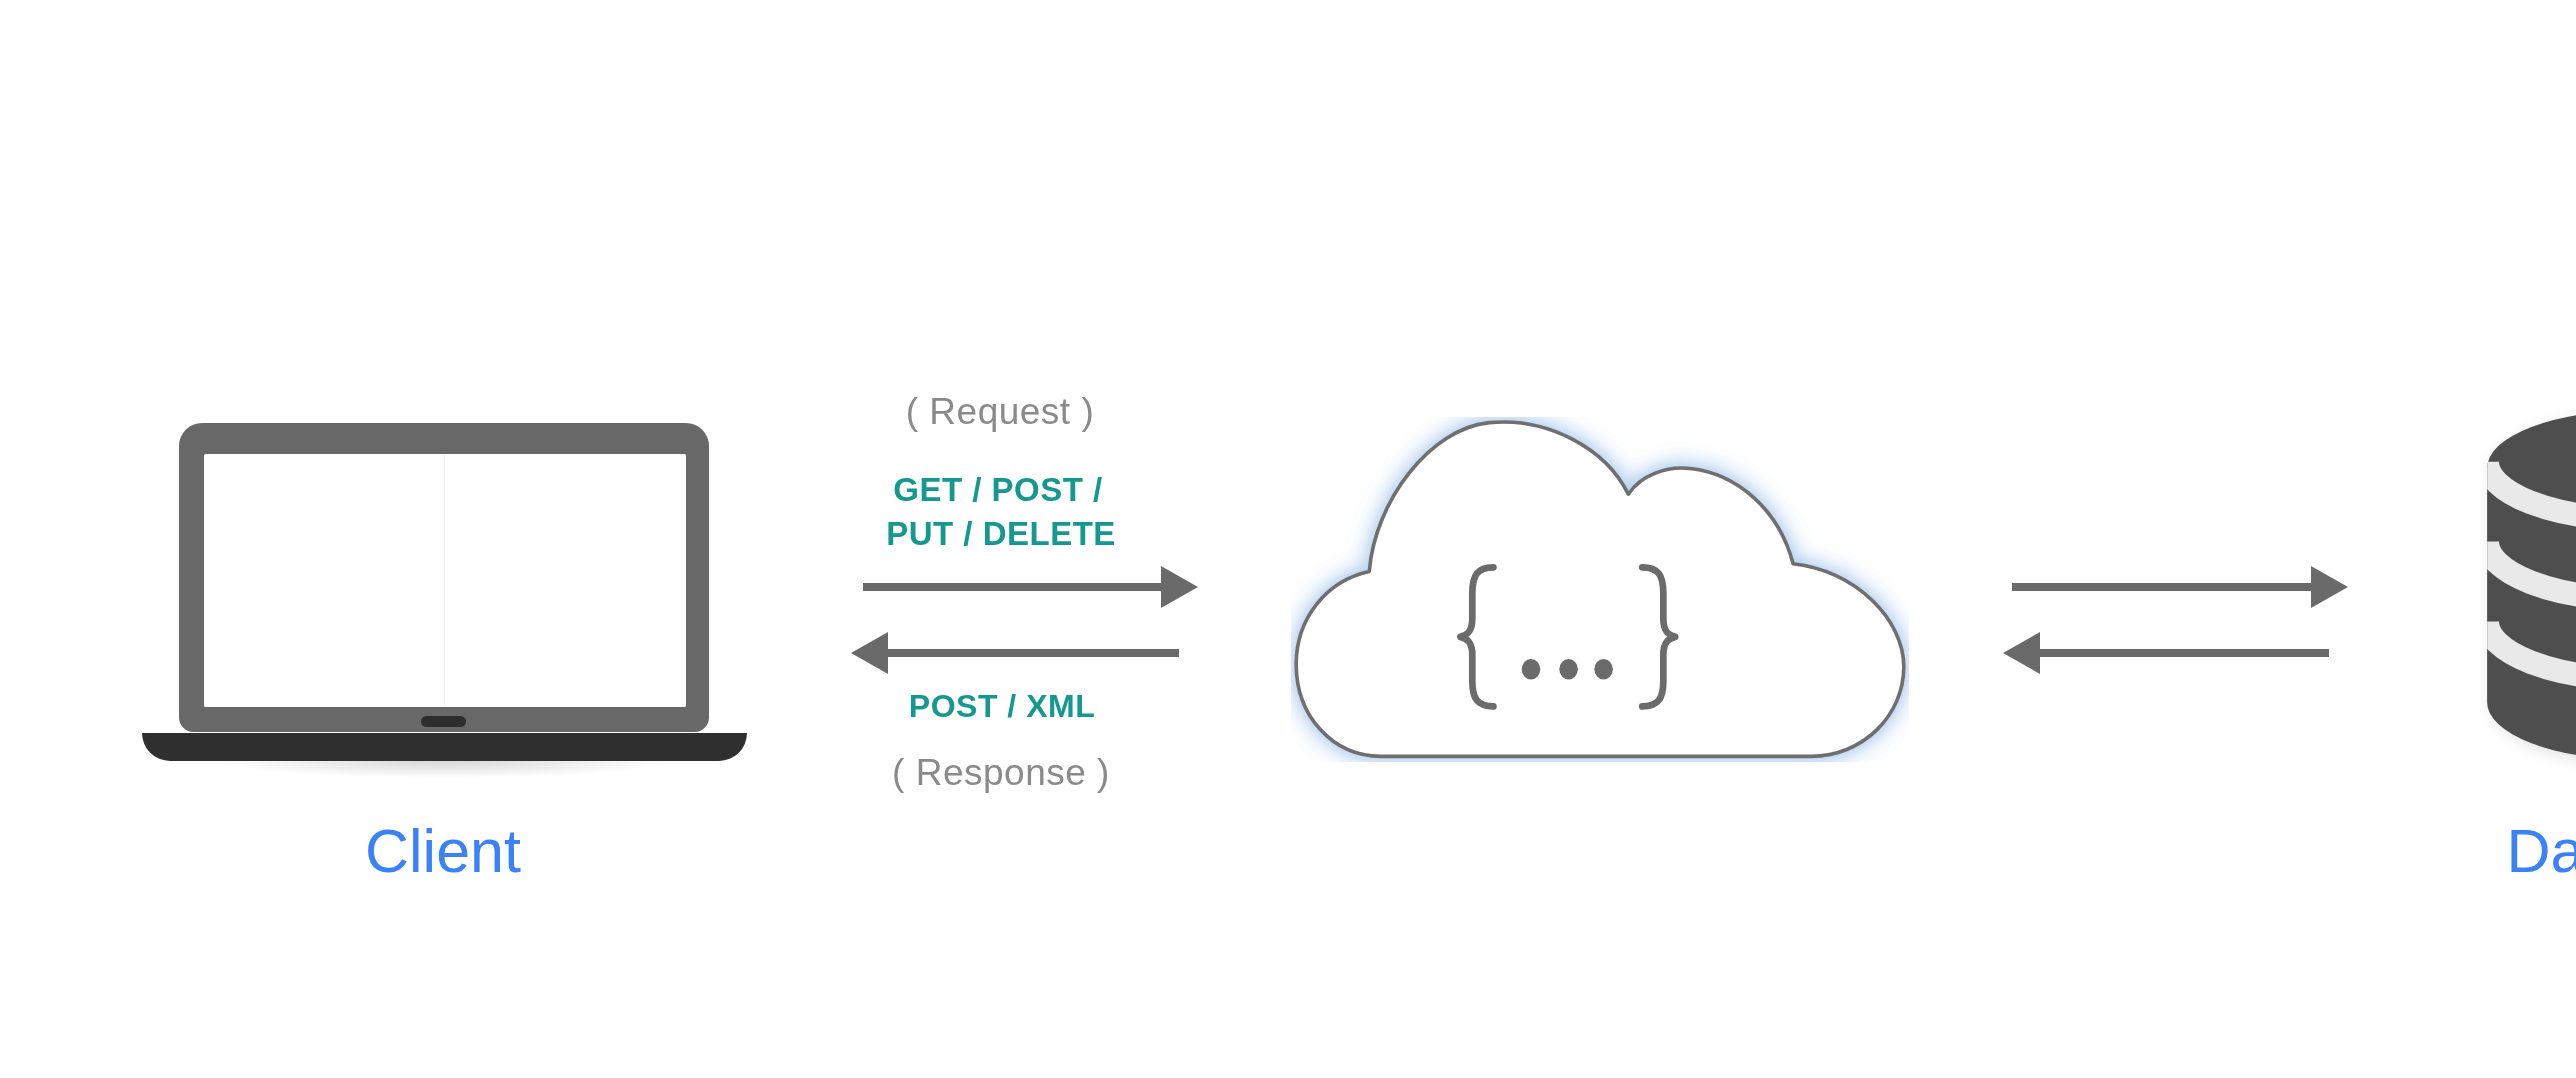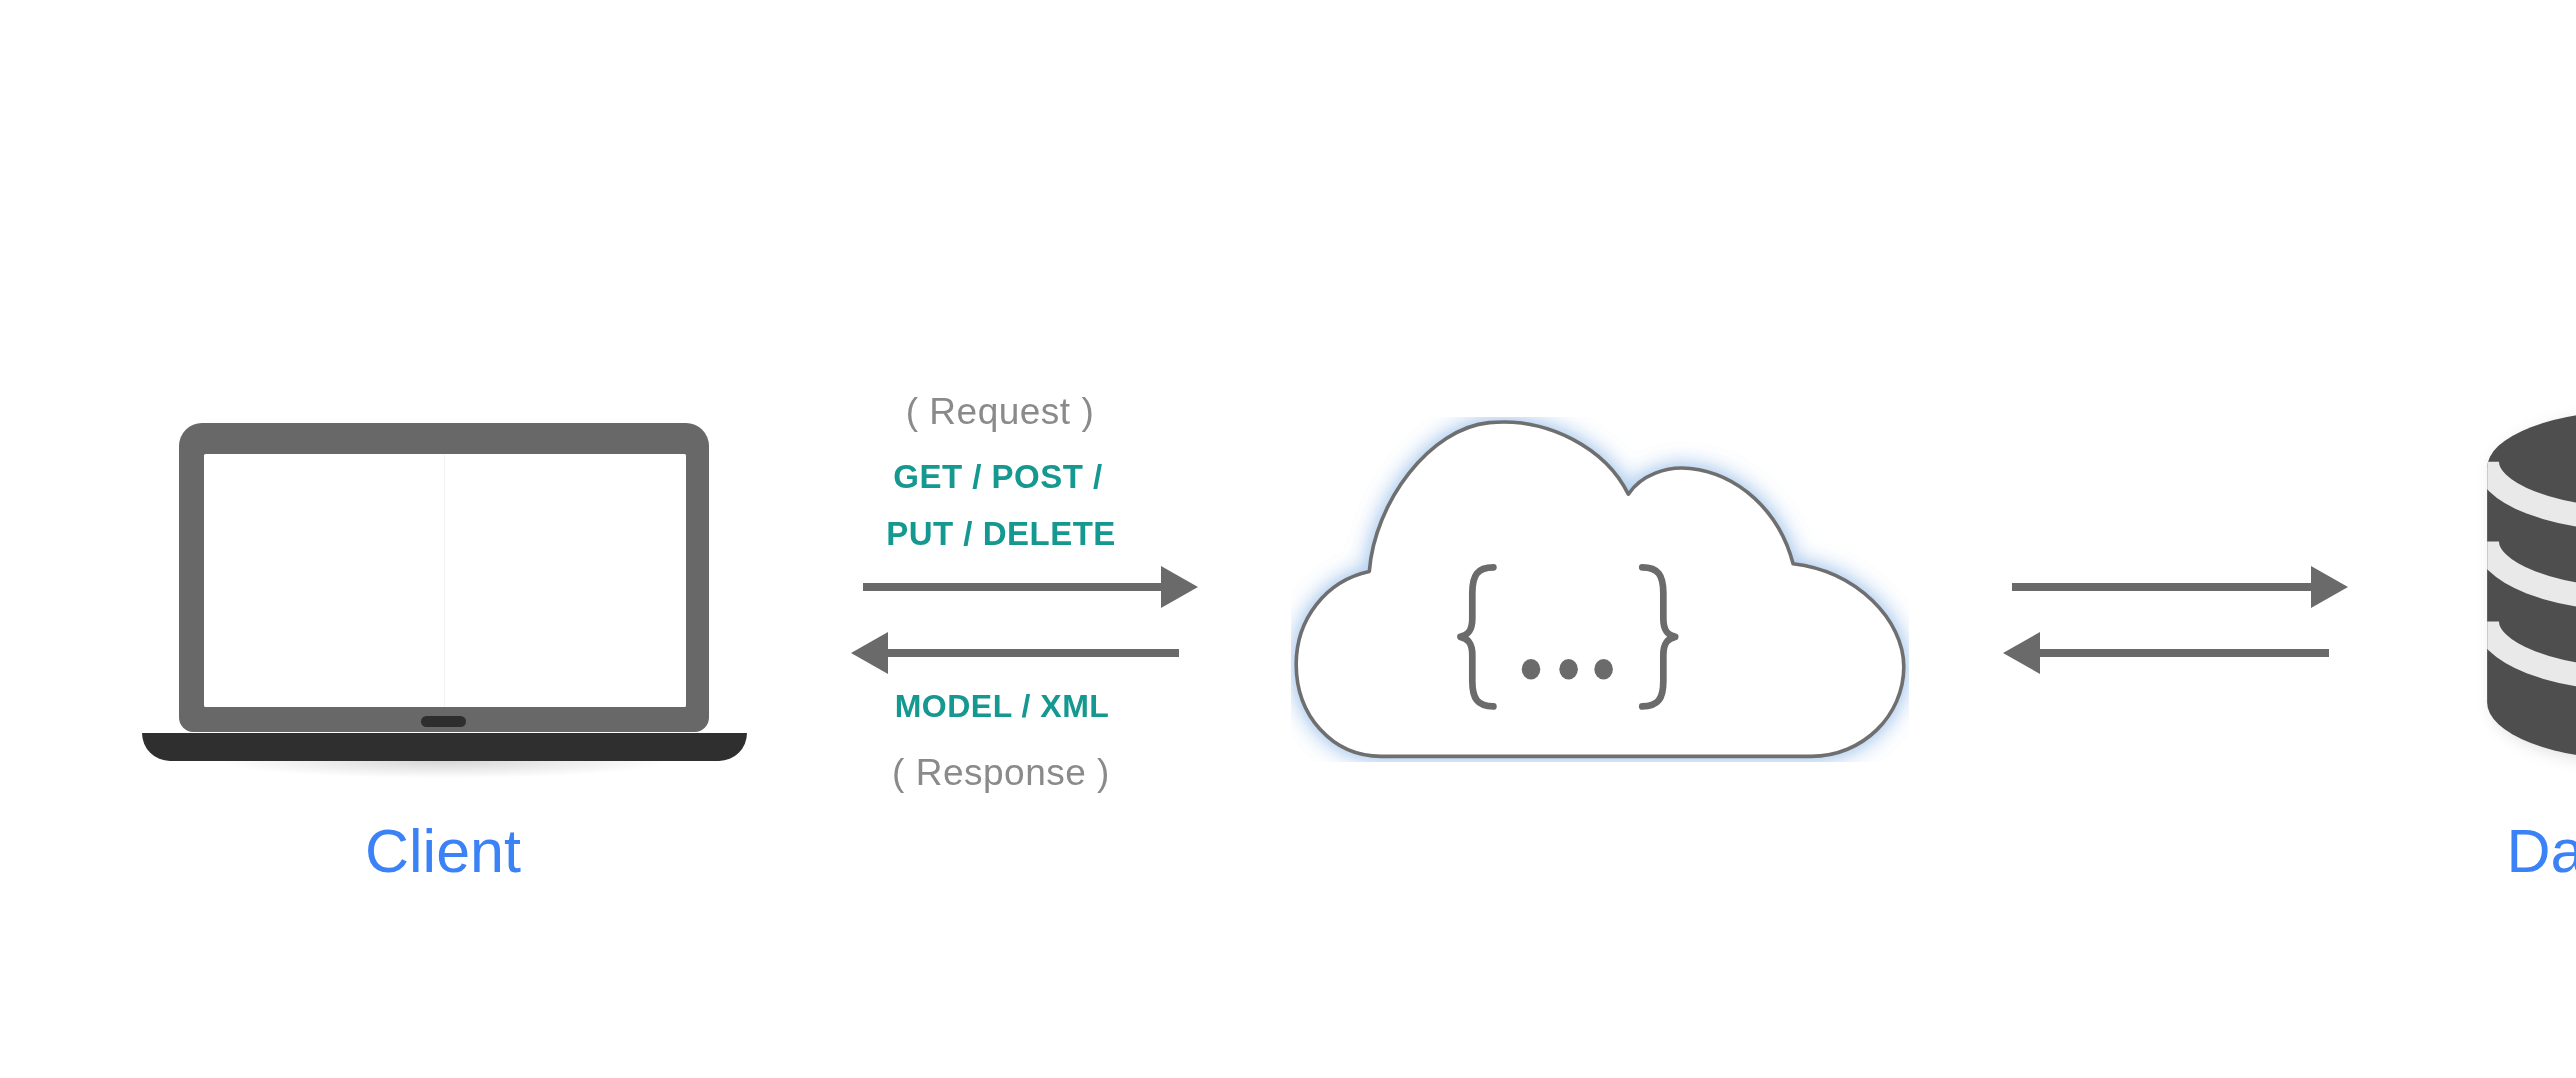--- a/index.html
+++ b/index.html
@@ -30,21 +30,21 @@
                background:#2F2F2F;border-radius:0 0 28px 28px;}
   .laptop-shadow{position:absolute;left:142px;top:761px;width:605px;height:23px;
                  background:radial-gradient(ellipse 50% 100% at 50% 0%, rgba(0,0,0,0.16), rgba(0,0,0,0) 75%);}
 
   
   .flow-text{position:absolute;transform:translateX(-50%);white-space:nowrap;}
   .caption{font-size:37px;line-height:37px;color:#8A8A8A;letter-spacing:0.5px;}
   .methods{font-size:33px;line-height:33px;font-weight:700;color:#14988F;letter-spacing:0.5px;}
   .formats{font-size:32px;line-height:32px;font-weight:700;color:#14988F;letter-spacing:0.5px;}
   .t-request{left:1000px;top:393px;}
-  .t-get{left:998px;top:460px;}
+  .t-get{left:998px;top:473px;}
   .t-put{left:1001px;top:517px;}
   .t-json{left:1002px;top:690px;}
   .t-response{left:1001px;top:754px;}
 
   
   .arrow{position:absolute;display:flex;align-items:center;}
   .arrow .shaft{height:7.2px;background:#6A6A6A;}
   .arrow .head-right{width:0;height:0;border-top:21px solid transparent;
                      border-bottom:21px solid transparent;border-left:37px solid #6A6A6A;}
   .arrow .head-left{width:0;height:0;border-top:21px solid transparent;
@@ -72,21 +72,21 @@
     </div>
     <div class="laptop-notch"></div>
     <div class="laptop-base"></div>
     <div class="laptop-shadow"></div>
   </div>
   <div class="node-label label-client">Client</div>
 
   <div class="flow-text caption t-request">( Request )</div>
   <div class="flow-text methods t-get">GET / POST /</div>
   <div class="flow-text methods t-put">PUT / DELETE</div>
-  <div class="flow-text formats t-json">MODEL / XML</div>
+  <div class="flow-text formats t-json">POST / XML</div>
   <div class="flow-text caption t-response">( Response )</div>
 
   <div class="arrow a-request">
     <div class="shaft" style="width:298px"></div>
     <div class="head-right"></div>
   </div>
 
   <div class="arrow a-response">
     <div class="head-left"></div>
     <div class="shaft" style="width:291px"></div>

